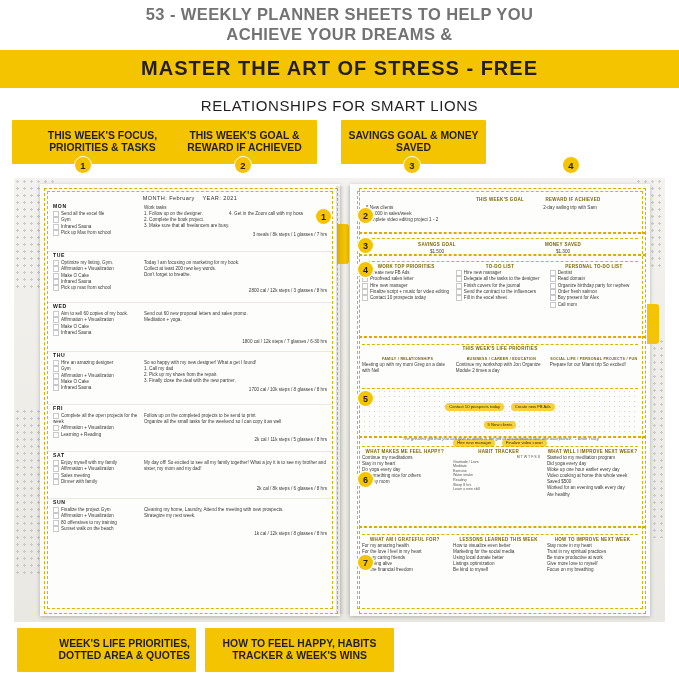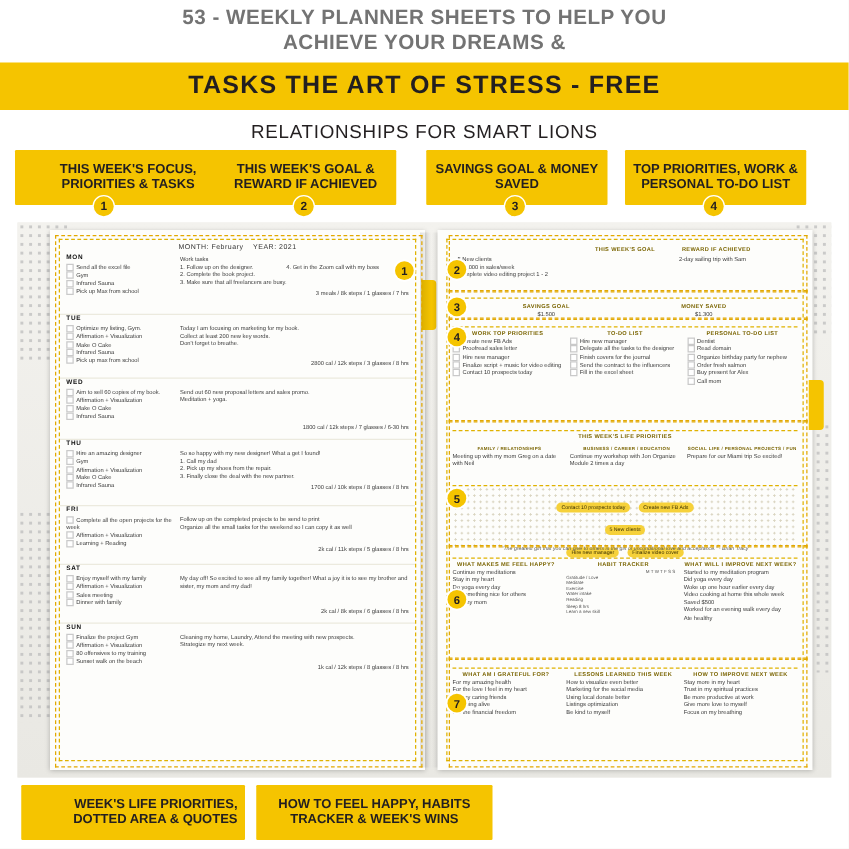--- a/index.html
+++ b/index.html
@@ -128,44 +128,41 @@
 <body>
 
 <div class="page">
 
   <div class="hdr">
     <div class="hdr-l1">
       <div>53 - WEEKLY PLANNER SHEETS TO HELP YOU</div>
       <div>ACHIEVE YOUR DREAMS &amp;</div>
     </div>
     <div class="hdr-band">
-      <span class="t">TASKS THE ART OF STRESS - FREE</span>
+      <span class="t">MASTER THE ART OF STRESS - FREE</span>
     </div>
     <div class="hdr-l3">RELATIONSHIPS FOR SMART LIONS</div>
   </div>
 
   <div class="labels">
     <div class="lbl" style="left:12px;top:0;width:141px;height:34px;padding-left:20px;">
       <span class="lbl-txt">THIS WEEK'S FOCUS, PRIORITIES &amp; TASKS</span>
     </div>
     <div class="num-circle" style="left:74px;top:36px;">1</div>
 
     <div class="lbl" style="left:172px;top:0;width:141px;height:34px;">
       <span class="lbl-txt">THIS WEEK'S GOAL &amp; REWARD IF ACHIEVED</span>
     </div>
     <div class="num-circle" style="left:234px;top:36px;">2</div>
 
     <div class="lbl" style="left:341px;top:0;width:141px;height:34px;">
       <span class="lbl-txt">SAVINGS GOAL &amp; MONEY SAVED</span>
     </div>
     <div class="num-circle" style="left:403px;top:36px;">3</div>
 
-    <div class="lbl" style="left:500px;top:0;width:141px;height:34px;">
-      <span class="lbl-txt">TOP PRIORITIES, WORK &amp; PERSONAL TO-DO LIST</span>
-    </div>
     <div class="num-circle" style="left:562px;top:36px;">4</div>
   </div>
 
   <div class="book">
     <div class="book-bg"></div>
     <div class="dots" style="left:0;top:0;width:40px;height:110px;"></div>
     <div class="dots" style="left:0;top:230px;width:34px;height:170px;"></div>
     <div class="dots" style="right:0;top:0;width:30px;height:90px;"></div>
     <div class="dots" style="right:0;top:160px;width:28px;height:200px;"></div>
 

